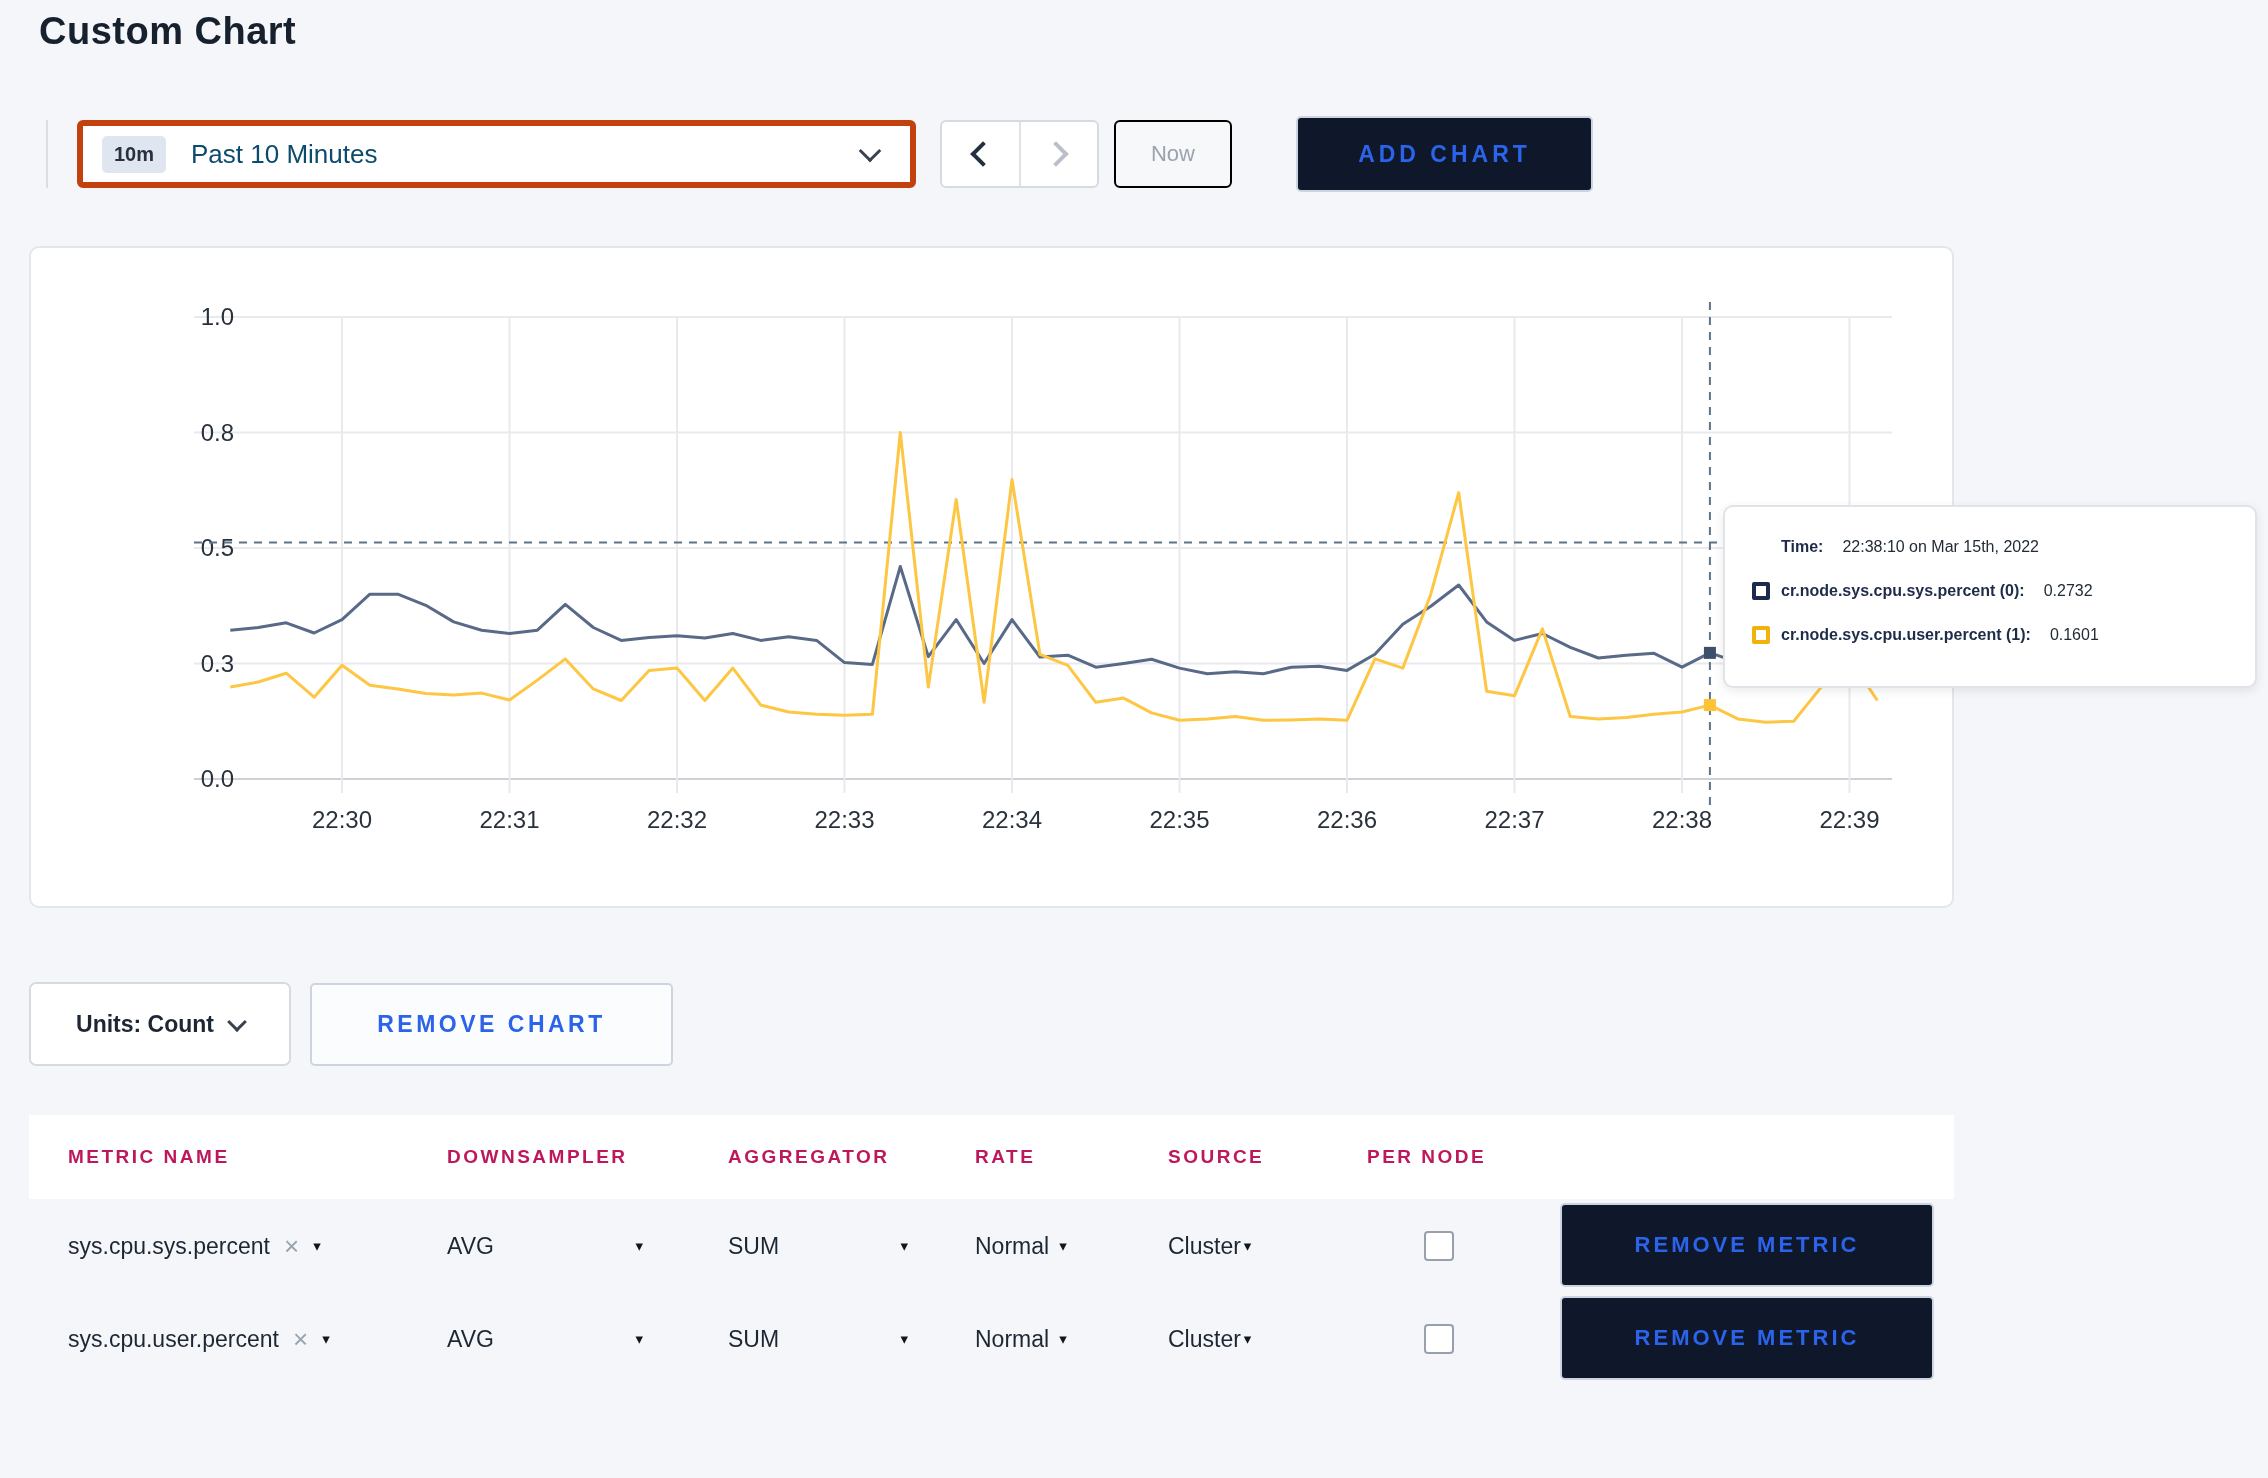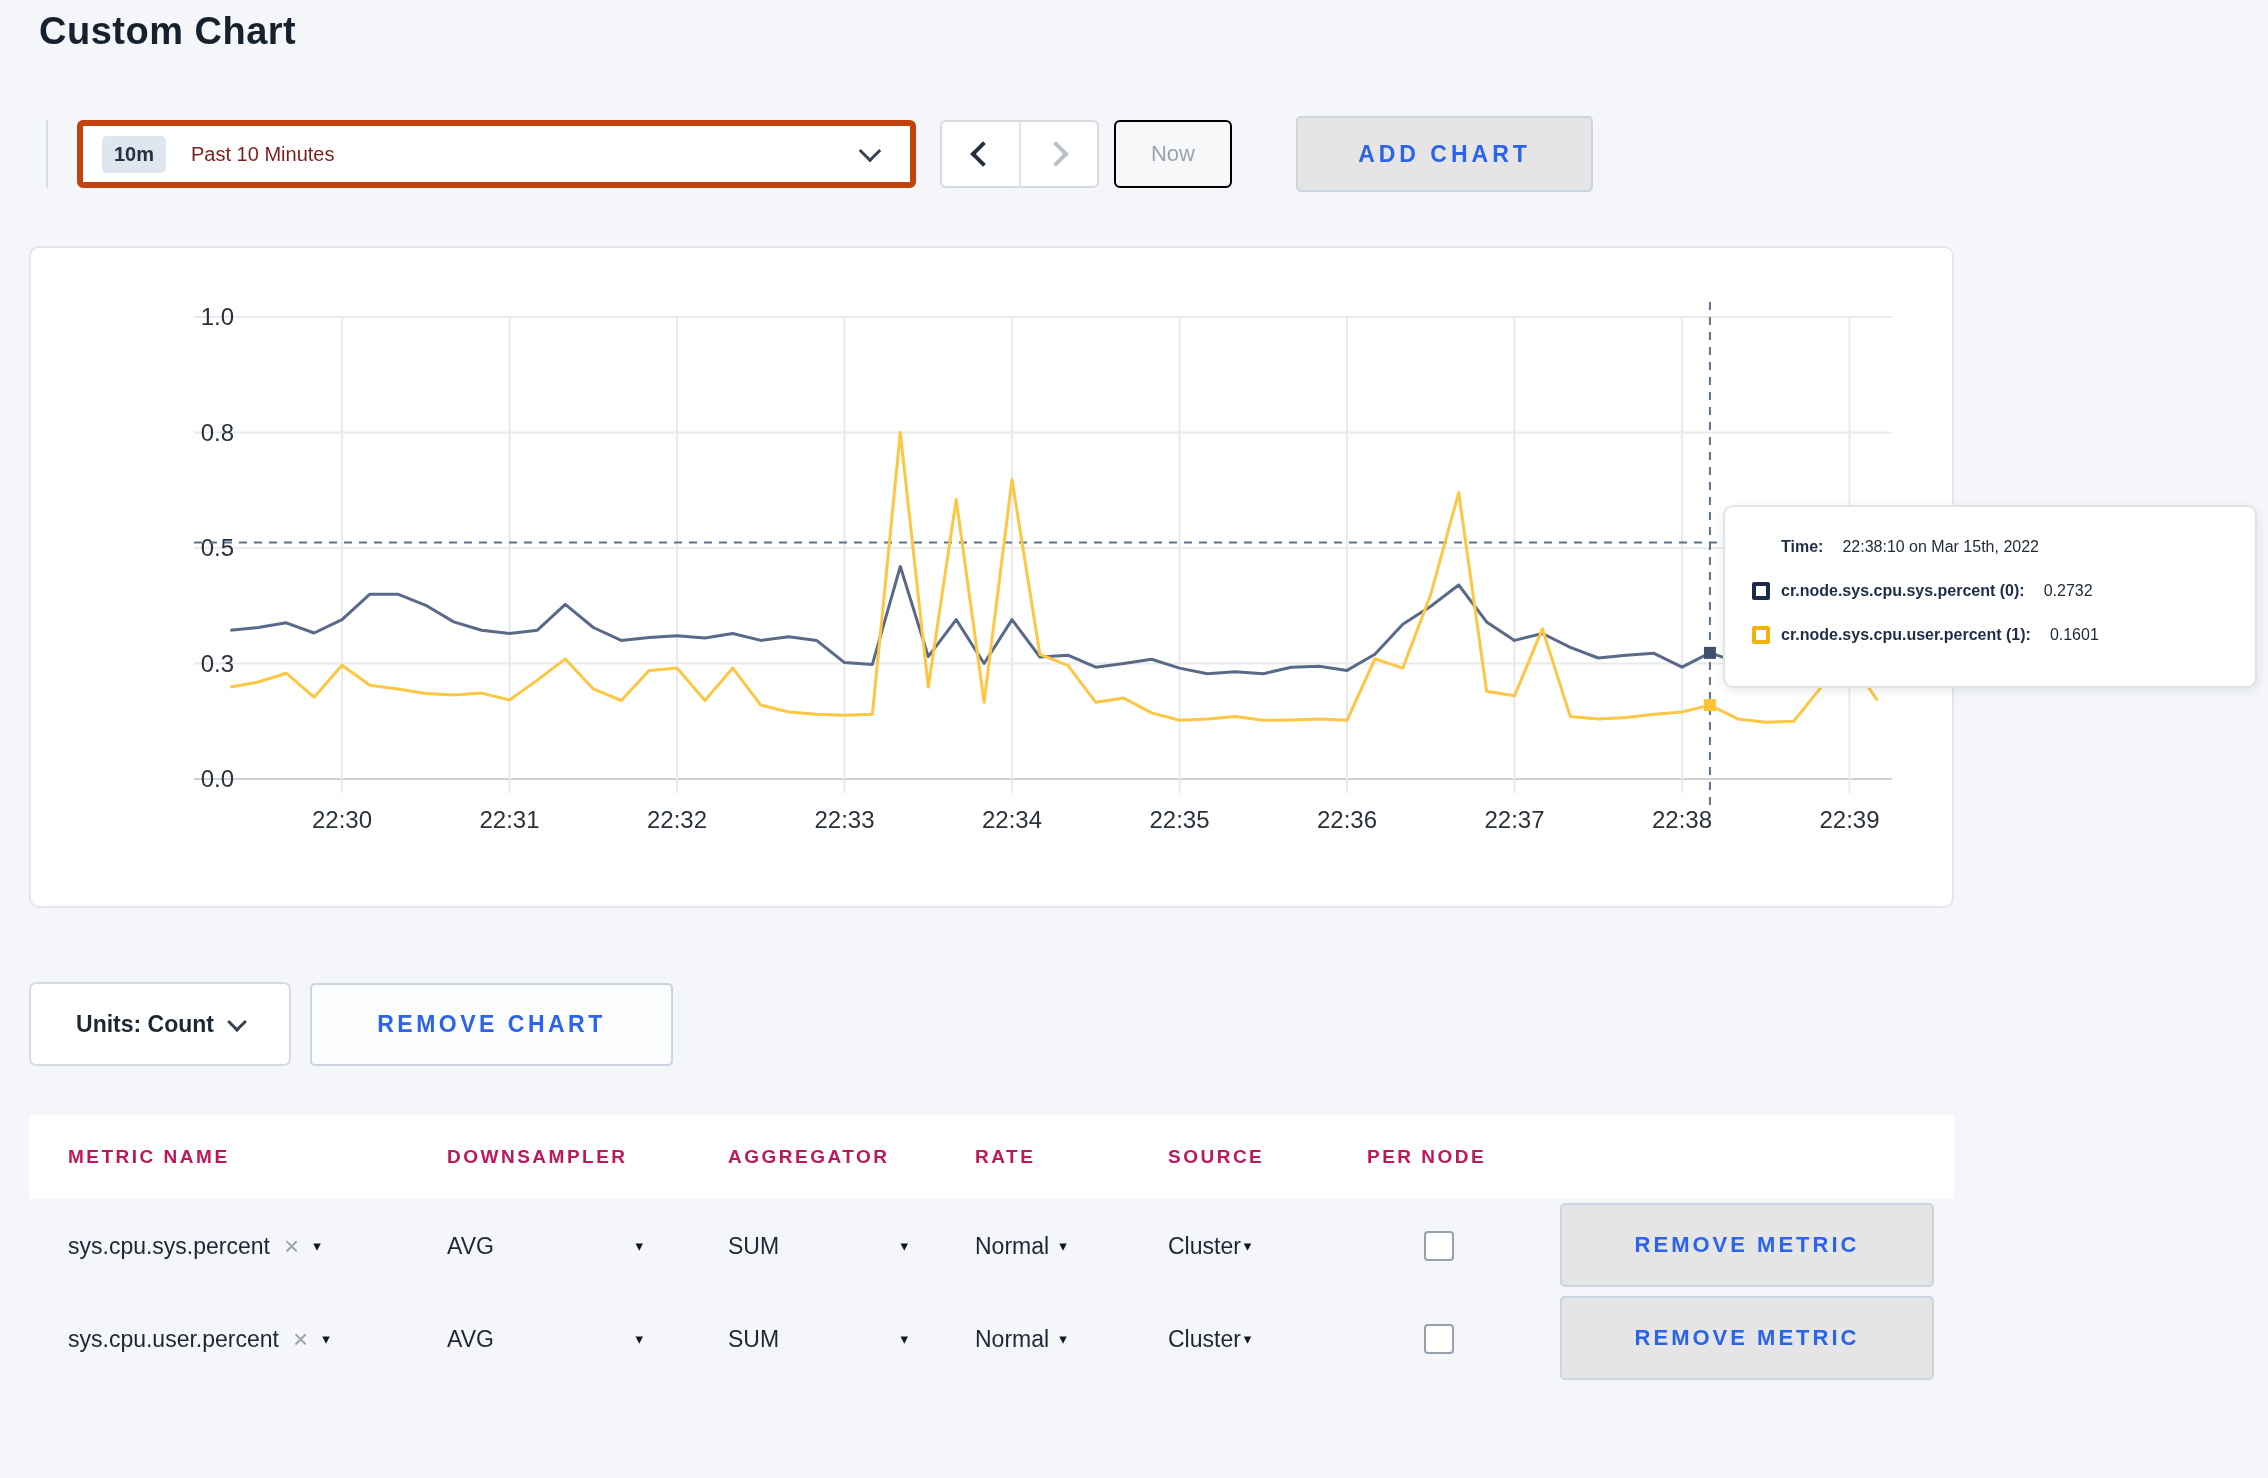--- a/index.html
+++ b/index.html
@@ -23,40 +23,40 @@
   .time-dropdown{
     left:77px;top:120px;width:839px;height:68px;
     background:#fff;border:6px solid #c2410c;border-radius:6px;
     display:flex;align-items:center;box-sizing:border-box;
   }
   .tw-badge{
     margin-left:19px;
     background:#e0e6f0;border-radius:5px;
     padding:7px 12px;font-size:20px;font-weight:700;color:#26303e;
   }
-  .tw-label{margin-left:25px;font-size:20px;color:#7f1d1d;}
+  .tw-label{margin-left:25px;font-size:26px;color:#0c4a6e;}
   .chev{display:inline-block;width:13px;height:13px;border-right:3px solid #39434f;border-bottom:3px solid #39434f;transform:rotate(45deg);}
   .tw-chev{margin-left:auto;margin-right:32px;margin-top:-6px;}
   .nav-group{
     left:940px;top:120px;width:159px;height:68px;
     background:#fff;border:2px solid #d6dbe1;border-radius:6px;
     display:flex;box-sizing:border-box;
   }
   .nav-cell{flex:1;display:flex;align-items:center;justify-content:center;cursor:pointer;}
   .nav-cell:first-child{border-right:2px solid #dfe3e8;}
   .chev-left{width:14px;height:14px;border-right:4px solid #242f3d;border-bottom:4px solid #242f3d;transform:rotate(135deg);margin-left:6px;}
   .chev-right{width:14px;height:14px;border-right:4px solid #b9c0c9;border-bottom:4px solid #b9c0c9;transform:rotate(-45deg);margin-right:6px;}
   .now-btn{
     left:1114px;top:120px;width:118px;height:68px;
     background:#f7f8fa;border:2px solid #000000;border-radius:6px;
     display:flex;align-items:center;justify-content:center;
     font-size:22px;color:#9ba4ae;box-sizing:border-box;
   }
   .blue-btn{
-    background:#e5e5e5;border:2px solid #ccd5df;border-radius:5px;
+    background:#0f172a;border:2px solid #ccd5df;border-radius:5px;
     display:flex;align-items:center;justify-content:center;
     color:#2b63ea;font-weight:700;box-sizing:border-box;cursor:pointer;
   }
   .add-chart-btn{left:1296px;top:116px;width:297px;height:76px;font-size:23px;letter-spacing:4px;}
 
   
   .chart-card{
     left:29px;top:246px;width:1925px;height:662px;
     background:#fff;border:2px solid #e3e7eb;border-radius:10px;box-sizing:border-box;
   }

